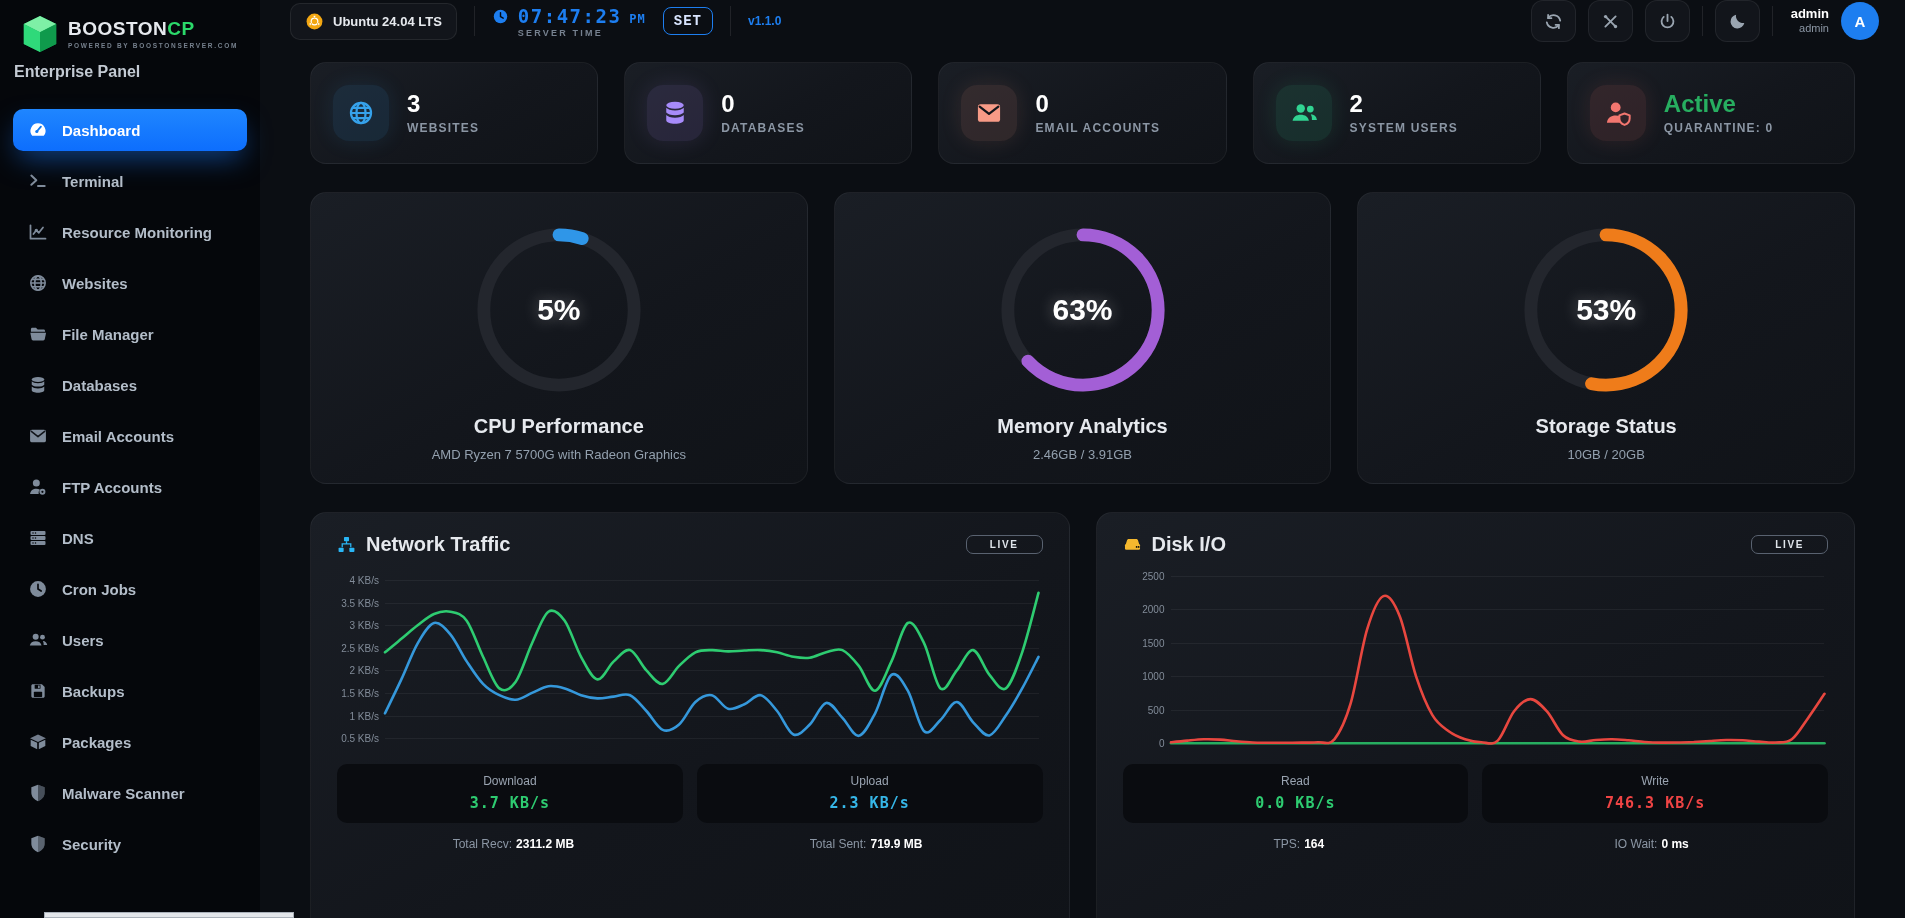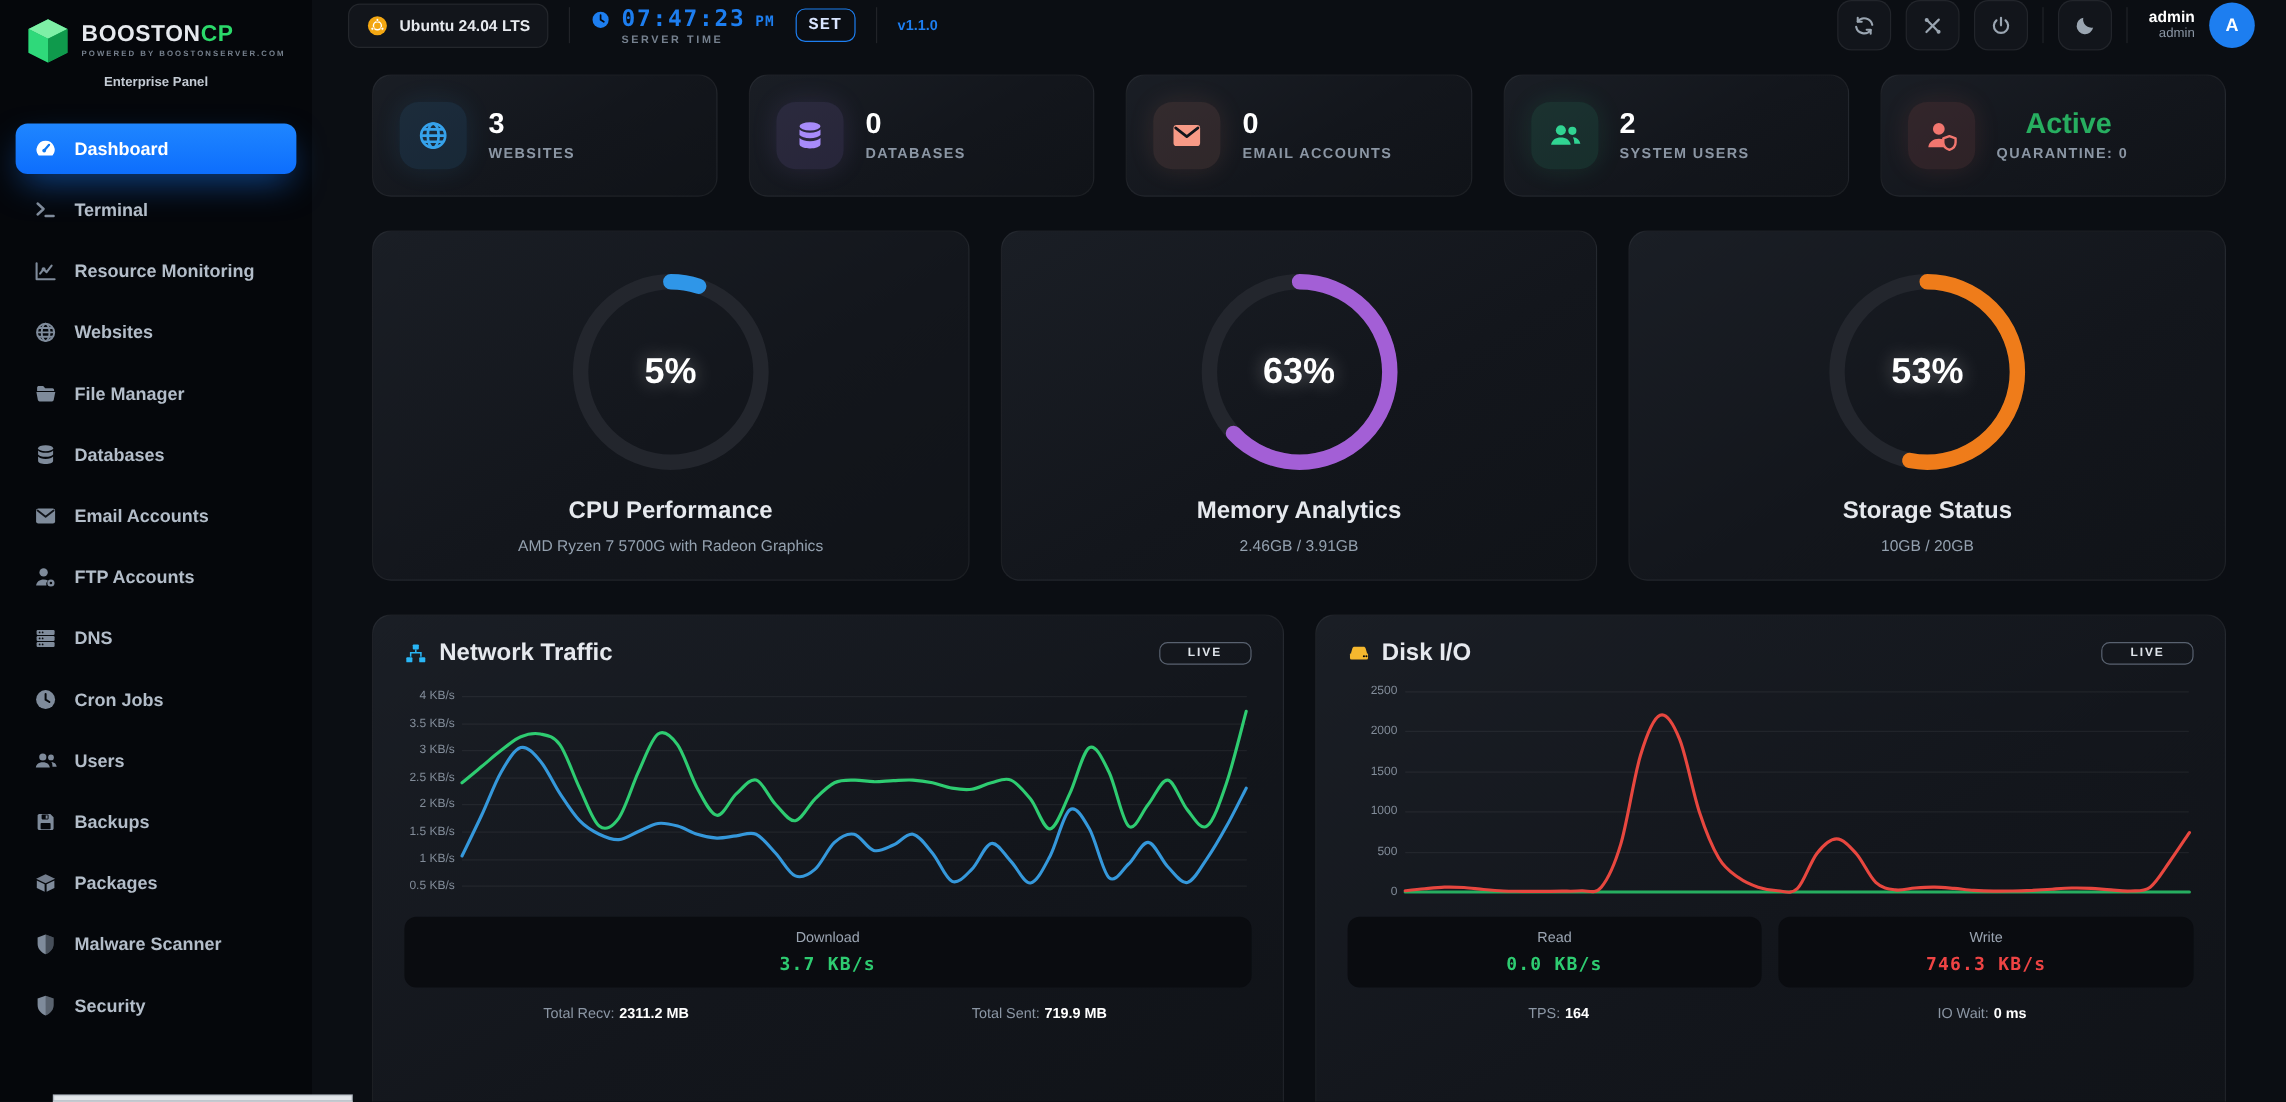--- a/index.html
+++ b/index.html
@@ -8,21 +8,21 @@
     font-family:"Liberation Sans", sans-serif; }
   .app { display:flex; height:100%; }
 
   
   .sidebar { width:260px; flex-shrink:0; background:#05070b; display:flex; flex-direction:column; }
   .logo-wrap { padding:14px 14px 8px; }
   .logo-row { display:flex; align-items:center; justify-content:center; gap:10px; }
   .logo-name { font-size:19px; font-weight:800; letter-spacing:.5px; line-height:1; }
   .logo-accent { color:#2bd96a; }
   .powered { font-size:6.5px; color:#76808d; letter-spacing:1.7px; margin-top:3px; font-weight:700; }
-  .panel-sub { text-align:center; font-size:11px; font-weight:700; color:#c3cad3; margin-top:9px; }
+  .panel-sub { font-size:16px; font-weight:700; color:#c3cad3; margin-top:9px; }
   nav ul { list-style:none; margin:0; padding:20px 13px; display:flex; flex-direction:column; gap:9px; }
   .nav-item { display:flex; align-items:center; gap:14px; padding:11px 15px; border-radius:10px;
     color:#b3bdc9; font-size:15px; font-weight:600; cursor:pointer; }
   .nav-item .ico { width:20px; height:20px; flex-shrink:0; color:#7f8b9b; }
   .nav-item .ico svg { width:100%; height:100%; display:block; }
   .nav-item.active { background:linear-gradient(180deg,#1f86ff,#0d6efd); color:#fff; font-weight:700;
     box-shadow:0 12px 28px -6px rgba(24,119,242,.55); }
   .nav-item.active .ico { color:#fff; }
 
   
@@ -436,21 +436,21 @@
     <div class="stat-ico" style="background: rgba(242, 118, 111, 0.12); color: rgb(242, 118, 111); box-shadow: rgba(242, 118, 111, 0.12) 0px 0px 22px;">
               <span class="ico">
                 <svg viewBox="0 0 24 24" fill="currentColor">
                   <circle cx="10" cy="7.2" r="4.2"></circle>
                   <path d="M2.5 20.3c.5-4 3.6-6.1 7.5-6.1 1.4 0 2.7.3 3.8.8a8.3 8.3 0 0 0 .6 5.3z"></path>
                   <path d="M17.6 12.4l4.4 1.6v2.7c0 2.7-1.8 4.6-4.4 5.5-2.6-.9-4.4-2.8-4.4-5.5V14z" fill="none" stroke="currentColor" stroke-width="1.7" stroke-linejoin="round"></path>
                 </svg>
               </span>
             </div>
     <div>
-      <div class="stat-value" style="color: rgb(39, 174, 96); margin-left: 24px;">Active</div>
+      <div class="stat-value" style="color: rgb(39, 174, 96);">Active</div>
       <div class="stat-label">QUARANTINE: 0</div>
     </div>
   </div>
         </div>
       <div class="gauges-row" id="gauges-row">
           <div class="gauge-card card">
     <div class="gauge-ring">
       <svg viewBox="0 0 180 180">
         <circle cx="90" cy="90" r="76" fill="none" stroke="#23262d" stroke-width="13"></circle>
         <circle class="gauge-arc" cx="90" cy="90" r="76" fill="none" stroke-width="13" stroke-linecap="round" transform="rotate(-90 90 90)" stroke="#2f96e8" stroke-dasharray="23.9 477.5"></circle>
@@ -519,20 +519,24 @@
               <svg class="line-svg" viewBox="0 0 1000 176" preserveAspectRatio="none">
                 <path d="M0.0 80.3C4.2 78.1 16.7 71.3 25.0 66.8C33.3 62.3 41.7 57.4 50.0 53.3C58.3 49.1 66.7 44.2 75.0 42.0C83.3 39.7 91.7 38.6 100.0 39.7C108.3 40.8 116.7 41.2 125.0 48.7C133.3 56.3 141.7 73.6 150.0 84.8C158.3 96.1 166.7 112.3 175.0 116.4C183.3 120.6 191.7 117.2 200.0 109.7C208.3 102.1 216.7 83.0 225.0 71.3C233.3 59.6 241.7 43.5 250.0 39.7C258.3 36.0 266.7 41.2 275.0 48.7C283.3 56.3 291.7 75.1 300.0 84.8C308.3 94.6 316.7 106.7 325.0 107.4C333.3 108.2 341.7 94.2 350.0 89.4C358.3 84.5 366.7 76.6 375.0 78.1C383.3 79.6 391.7 92.7 400.0 98.4C408.3 104.0 416.7 112.7 425.0 111.9C433.3 111.2 441.7 99.1 450.0 93.9C458.3 88.6 466.7 83.0 475.0 80.3C483.3 77.7 491.7 78.2 500.0 78.1C508.3 77.9 516.7 79.4 525.0 79.4C533.3 79.5 541.7 78.7 550.0 78.5C558.3 78.3 566.7 77.8 575.0 78.1C583.3 78.4 591.7 79.2 600.0 80.3C608.3 81.5 616.7 83.9 625.0 84.8C633.3 85.7 641.7 86.5 650.0 85.7C658.3 85.0 666.7 81.6 675.0 80.3C683.3 79.0 691.7 75.8 700.0 78.1C708.3 80.3 716.7 87.1 725.0 93.9C733.3 100.6 741.7 119.4 750.0 118.7C758.3 117.9 766.7 100.6 775.0 89.4C783.3 78.1 791.7 54.0 800.0 51.0C808.3 48.0 816.7 60.4 825.0 71.3C833.3 82.2 841.7 111.9 850.0 116.4C858.3 120.9 866.7 104.8 875.0 98.4C883.3 92.0 891.7 77.3 900.0 78.1C908.3 78.8 916.7 96.5 925.0 102.9C933.3 109.3 941.7 120.2 950.0 116.4C958.3 112.7 966.7 96.3 975.0 80.3C983.3 64.4 995.8 30.7 1000.0 20.8" fill="none" stroke="#2ecc71" stroke-width="2.6" stroke-linecap="round" vector-effect="non-scaling-stroke"></path>
                 <path d="M0.0 141.3C4.2 135.6 16.7 119.1 25.0 107.4C33.3 95.7 41.7 80.7 50.0 71.3C58.3 61.9 66.7 52.5 75.0 51.0C83.3 49.5 91.7 55.9 100.0 62.3C108.3 68.7 116.7 81.1 125.0 89.4C133.3 97.6 141.7 106.3 150.0 111.9C158.3 117.6 166.7 120.6 175.0 123.2C183.3 125.8 191.7 128.1 200.0 127.7C208.3 127.3 216.7 123.2 225.0 120.9C233.3 118.7 241.7 114.9 250.0 114.2C258.3 113.4 266.7 114.9 275.0 116.4C283.3 117.9 291.7 121.5 300.0 123.2C308.3 124.9 316.7 126.1 325.0 126.4C333.3 126.6 341.7 125.1 350.0 124.6C358.3 124.0 366.7 120.8 375.0 123.2C383.3 125.6 391.7 133.2 400.0 139.0C408.3 144.8 416.7 155.7 425.0 157.9C433.3 160.2 441.7 157.2 450.0 152.5C458.3 147.9 466.7 134.9 475.0 130.0C483.3 125.1 491.7 122.1 500.0 123.2C508.3 124.3 516.7 135.2 525.0 136.7C533.3 138.2 541.7 134.5 550.0 132.2C558.3 130.0 566.7 122.1 575.0 123.2C583.3 124.3 591.7 132.5 600.0 139.0C608.3 145.5 616.7 160.2 625.0 162.5C633.3 164.7 641.7 157.8 650.0 152.5C658.3 147.3 666.7 132.0 675.0 130.9C683.3 129.7 691.7 140.3 700.0 145.8C708.3 151.3 716.7 164.6 725.0 163.8C733.3 163.1 741.7 151.4 750.0 141.3C758.3 131.1 766.7 106.7 775.0 102.9C783.3 99.1 791.7 109.3 800.0 118.7C808.3 128.1 816.7 154.4 825.0 159.3C833.3 164.2 841.7 152.9 850.0 148.0C858.3 143.1 866.7 129.6 875.0 130.0C883.3 130.3 891.7 144.7 900.0 150.3C908.3 155.8 916.7 164.5 925.0 163.4C933.3 162.2 941.7 151.3 950.0 143.5C958.3 135.7 966.7 126.2 975.0 116.4C983.3 106.7 995.8 90.1 1000.0 84.8" fill="none" stroke="#3598db" stroke-width="2.6" stroke-linecap="round" vector-effect="non-scaling-stroke"></path>
               </svg>
             </div>
     <div class="chart-foot">
               <div class="foot-box">
                 <div class="foot-label">Download</div>
                 <div class="foot-value" style="color: rgb(46, 204, 113);">3.7 KB/s</div>
               </div>
+              <div class="foot-box">
+                <div class="foot-label">Upload</div>
+                <div class="foot-value" style="color: rgb(54, 183, 232);">2.3 KB/s</div>
+              </div>
             </div>
     <div class="chart-totals">
               <div class="total"><span>Total Recv:</span><b>2311.2 MB</b></div>
               <div class="total"><span>Total Sent:</span><b>719.9 MB</b></div>
             </div>
   </div>
           <div class="chart-card card">
     <div class="chart-head">
       <div class="chart-title">
         <span class="ico" style="color: rgb(245, 184, 46);">

